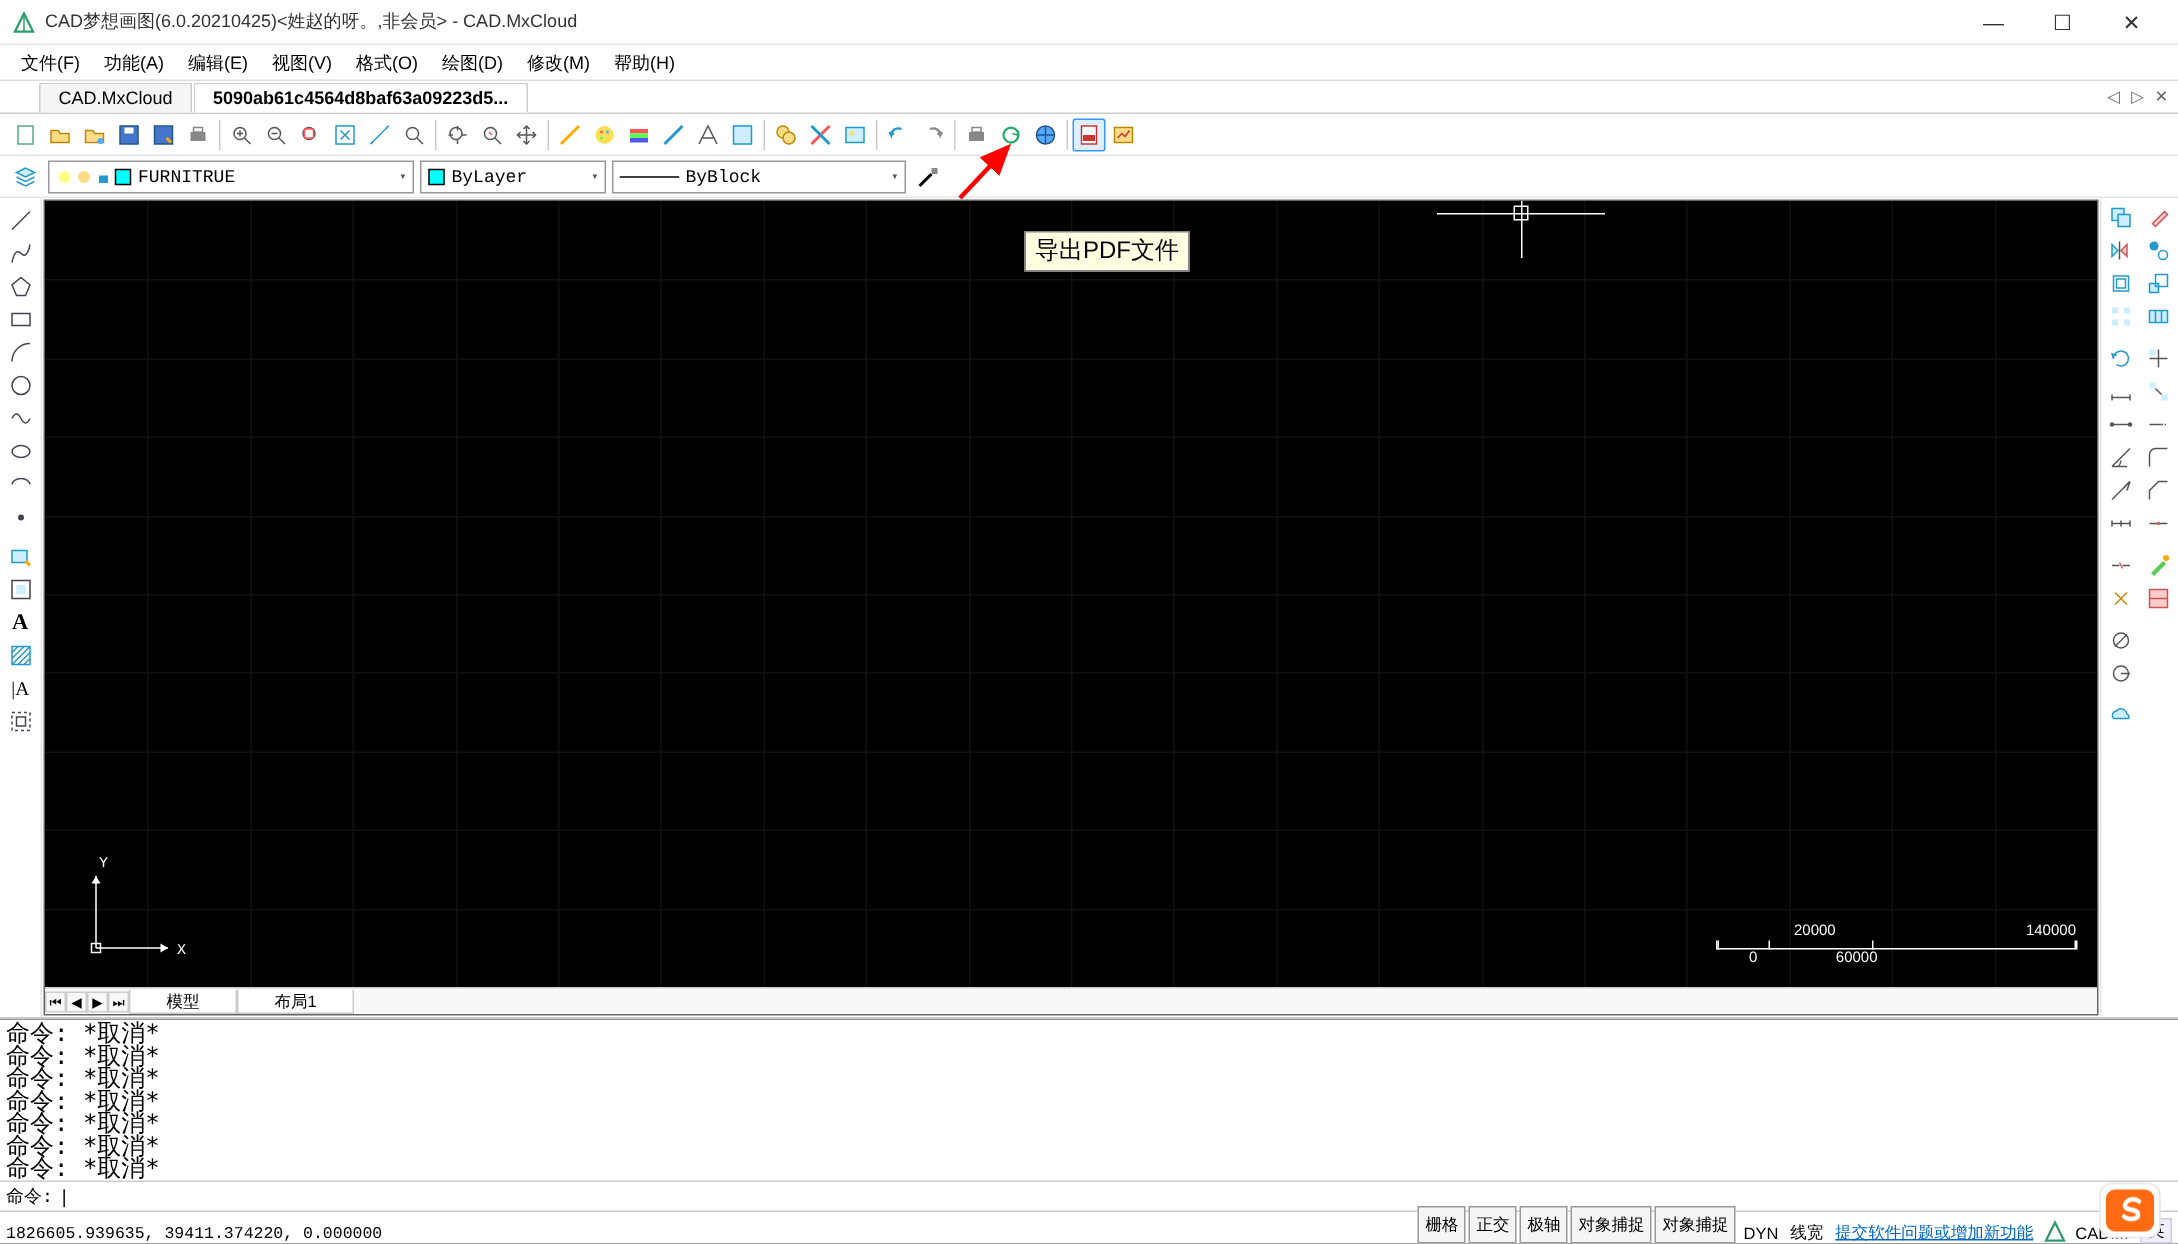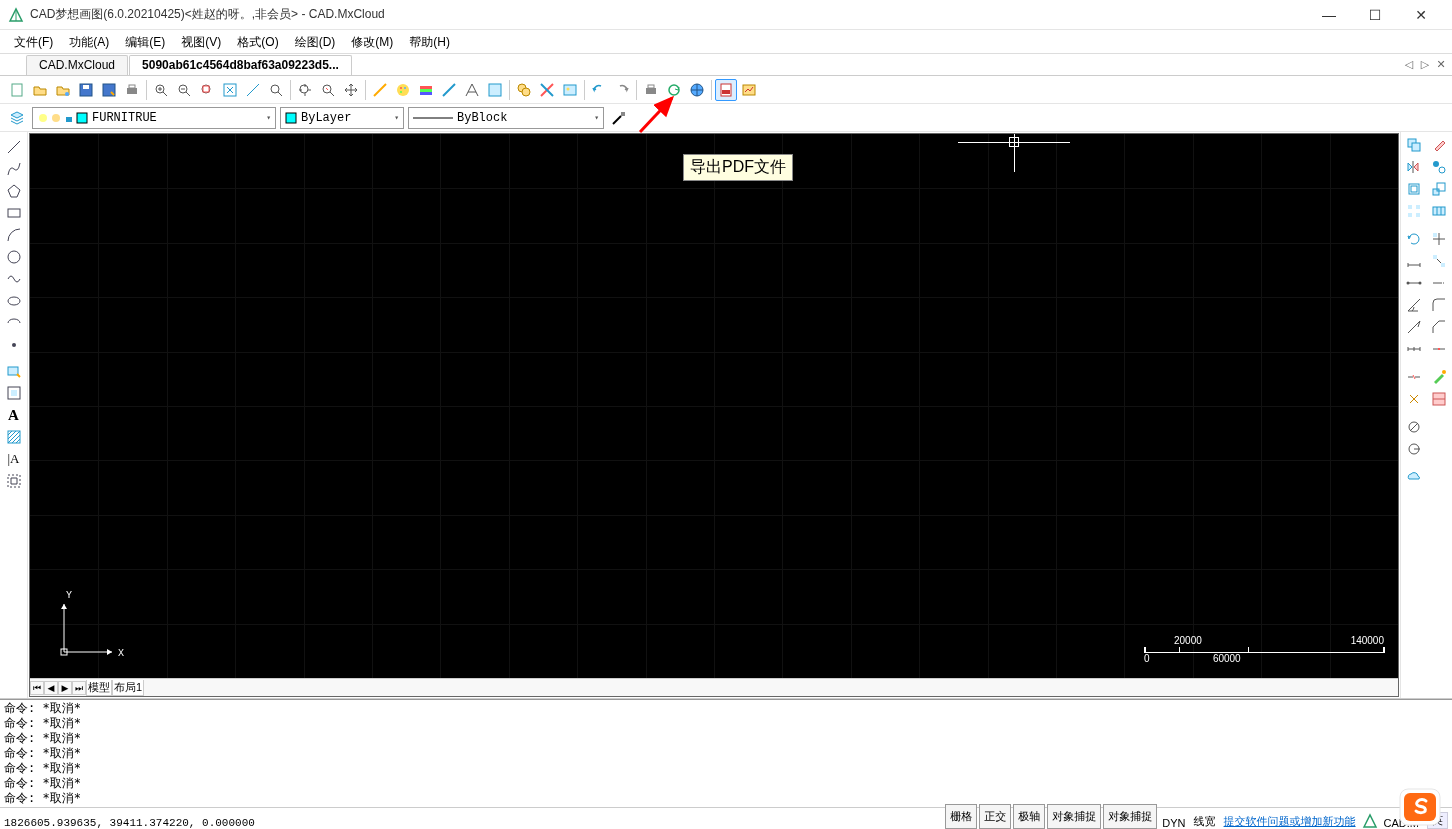--- a/index.html
+++ b/index.html
@@ -51,35 +51,35 @@
 .grid-line-v { position: absolute; top: 0; bottom: 0; width: 1px; background: #111; }
 .grid-line-h { position: absolute; left: 0; right: 0; height: 1px; background: #111; }
 .crosshair-v { position: absolute; width: 1px; background: #fff; }
 .crosshair-h { position: absolute; height: 1px; background: #fff; }
 .crosshair-box { position: absolute; width: 10px; height: 10px; border: 1px solid #fff; }
 .ucs { position: absolute; left: 22px; bottom: 14px; color: #fff; font-size: 10px; font-family: "Courier New", monospace; }
 .ucs svg { display: block; }
 .scale-bar { position: absolute; right: 14px; bottom: 14px; color: #fff; font-size: 10px; font-family: Arial; }
 .scale-bar .bar { height: 6px; border: 1px solid #fff; border-top: none; position: relative; }
 .scale-bar .tick { position: absolute; top: 0; width: 1px; height: 6px; background: #fff; }
-.scale-labels { display: flex; justify-content: space-between; font-size: 10px; }
+.scale-labels { display: flex; justify-content: space-between; font-size: 10px; margin-left: 22px; }
 
 .tooltip { position: absolute; left: 683px; top: 78px; background: #fffee0; border: 1px solid #888; padding: 2px 6px; font-size: 16px; z-index: 10; }
 .arrow-annot { position: absolute; left: 636px; top: 92px; z-index: 9; pointer-events: none; }
 
 
 .layout-tabs { height: 18px; display: flex; align-items: center; background: #f8f8f8; border-top: 1px solid #ccc; font-size: 11px; }
 .layout-tabs .nav { display: flex; gap: 0; }
 .layout-tabs .nav span { width: 14px; text-align: center; border: 1px solid #ccc; height: 14px; line-height: 12px; font-size: 9px; }
-.layout-tabs .ltab { padding: 0 1px; border: 1px solid #ccc; border-top: none; background: #fff; }
+.layout-tabs .ltab { padding: 0 24px; border: 1px solid #ccc; border-top: none; background: #fff; }
 .layout-tabs .ltab.active { background: #fff; font-weight: normal; }
 
 
 .cmd-area { background: #fff; border-top: 1px solid #999; }
-.cmd-history { padding: 1px 4px; font-family: "SimSun", monospace; font-size: 12px; line-height: 15px; }
+.cmd-history { padding: 1px 4px; font-family: "SimSun", monospace; font-size: 16px; line-height: 15px; }
 .cmd-line { display: flex; padding: 1px 4px; border-top: 1px solid #ccc; font-family: "SimSun", monospace; font-size: 12px; }
 .cmd-line input { flex: 1; border: none; outline: none; font-family: inherit; font-size: 12px; margin-left: 4px; }
 
 
 .statusbar { height: 22px; display: flex; align-items: flex-end; background: #fff; border-top: 1px solid #ccc; font-size: 12px; padding: 0 4px; }
 .statusbar .coords { font-family: "Courier New", monospace; font-size: 11px; }
 .statusbar .spacer { flex: 1; }
 .statusbar .sbtn { padding: 4px 4px; border: 1px solid #999; margin: 0 1px; font-size: 11px; background: #f5f5f5; }
 .statusbar .stext { padding: 0 4px; font-size: 11px; }
 .statusbar .link { color: #0066cc; text-decoration: underline; }
@@ -726,20 +726,24 @@
 <div class="cmd-area">
   <div class="cmd-history">
     <div>命令:  *取消*</div>
     <div>命令:  *取消*</div>
     <div>命令:  *取消*</div>
     <div>命令:  *取消*</div>
     <div>命令:  *取消*</div>
     <div>命令:  *取消*</div>
     <div>命令:  *取消*</div>
   </div>
+  <div class="cmd-line">
+    <span>命令:</span>
+    <input type="text" value="|" style="">
+  </div>
 </div>
 
 <div class="statusbar">
   <span class="coords">1826605.939635,  39411.374220,  0.000000</span>
   <div class="spacer"></div>
   <span class="sbtn">栅格</span>
   <span class="sbtn">正交</span>
   <span class="sbtn">极轴</span>
   <span class="sbtn">对象捕捉</span>
   <span class="sbtn">对象捕捉</span>

